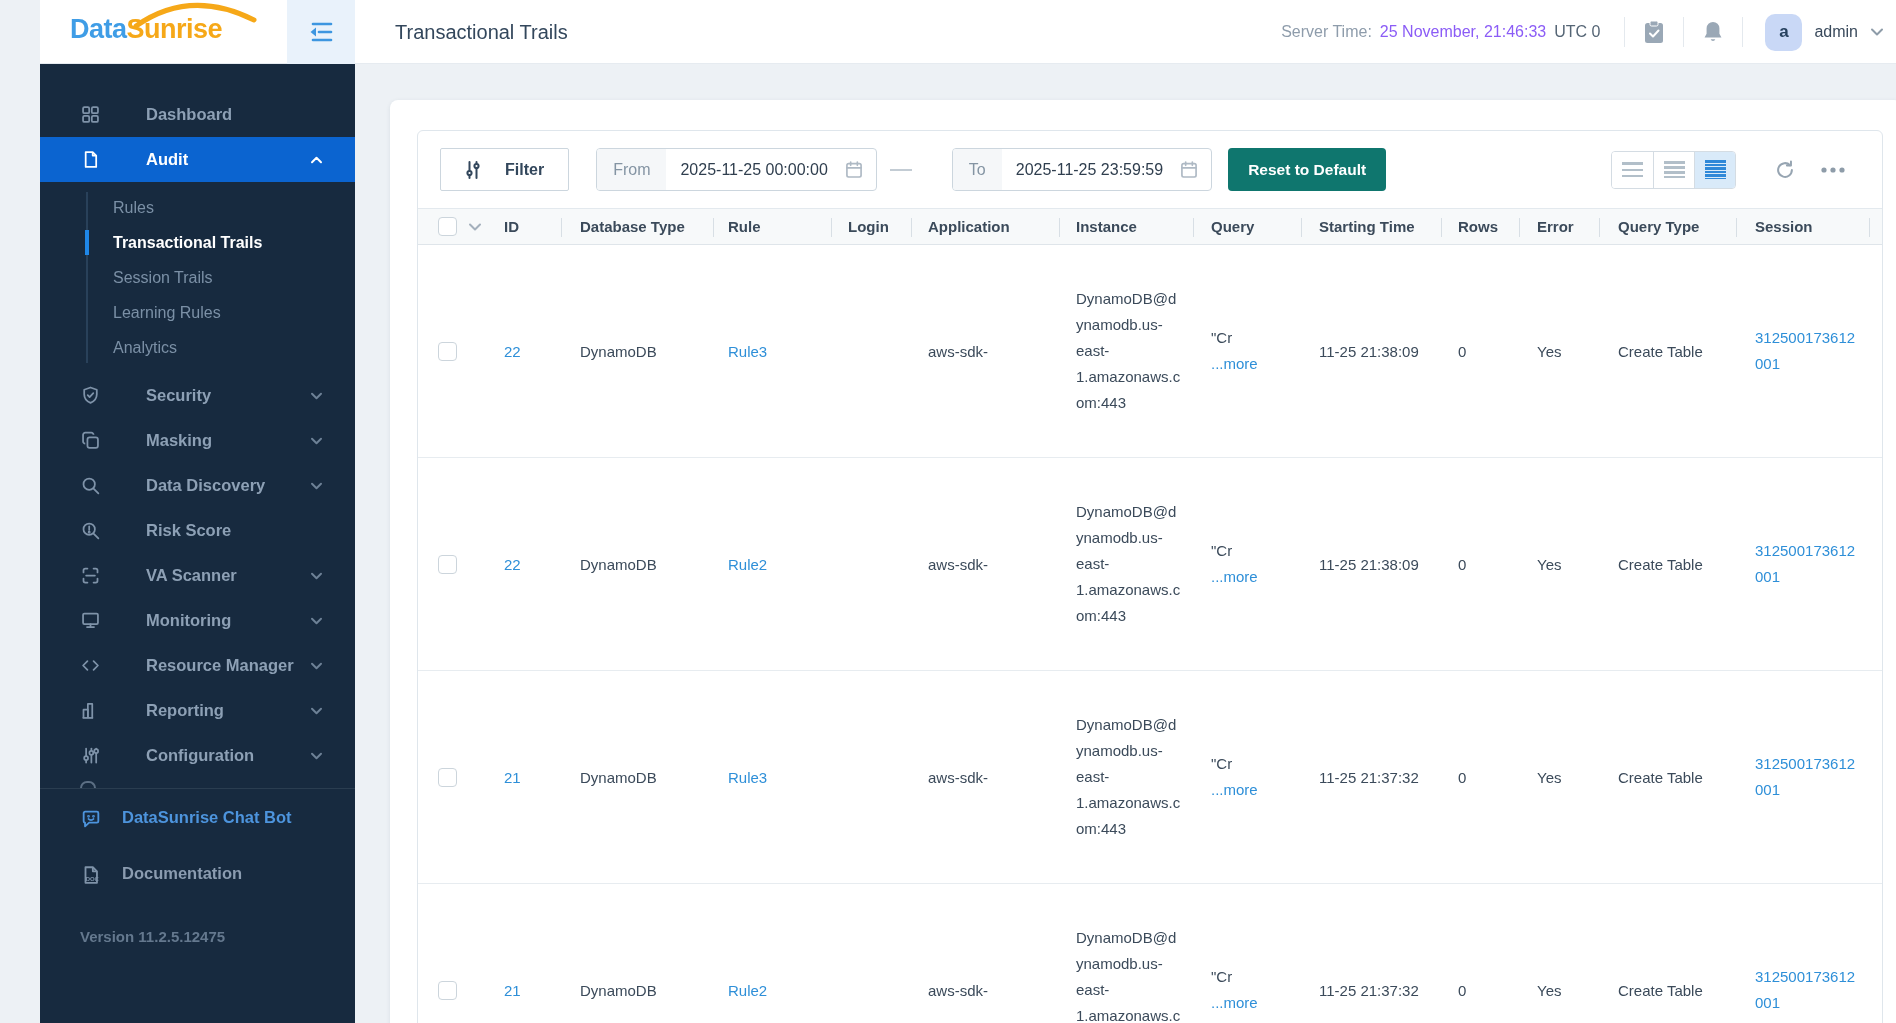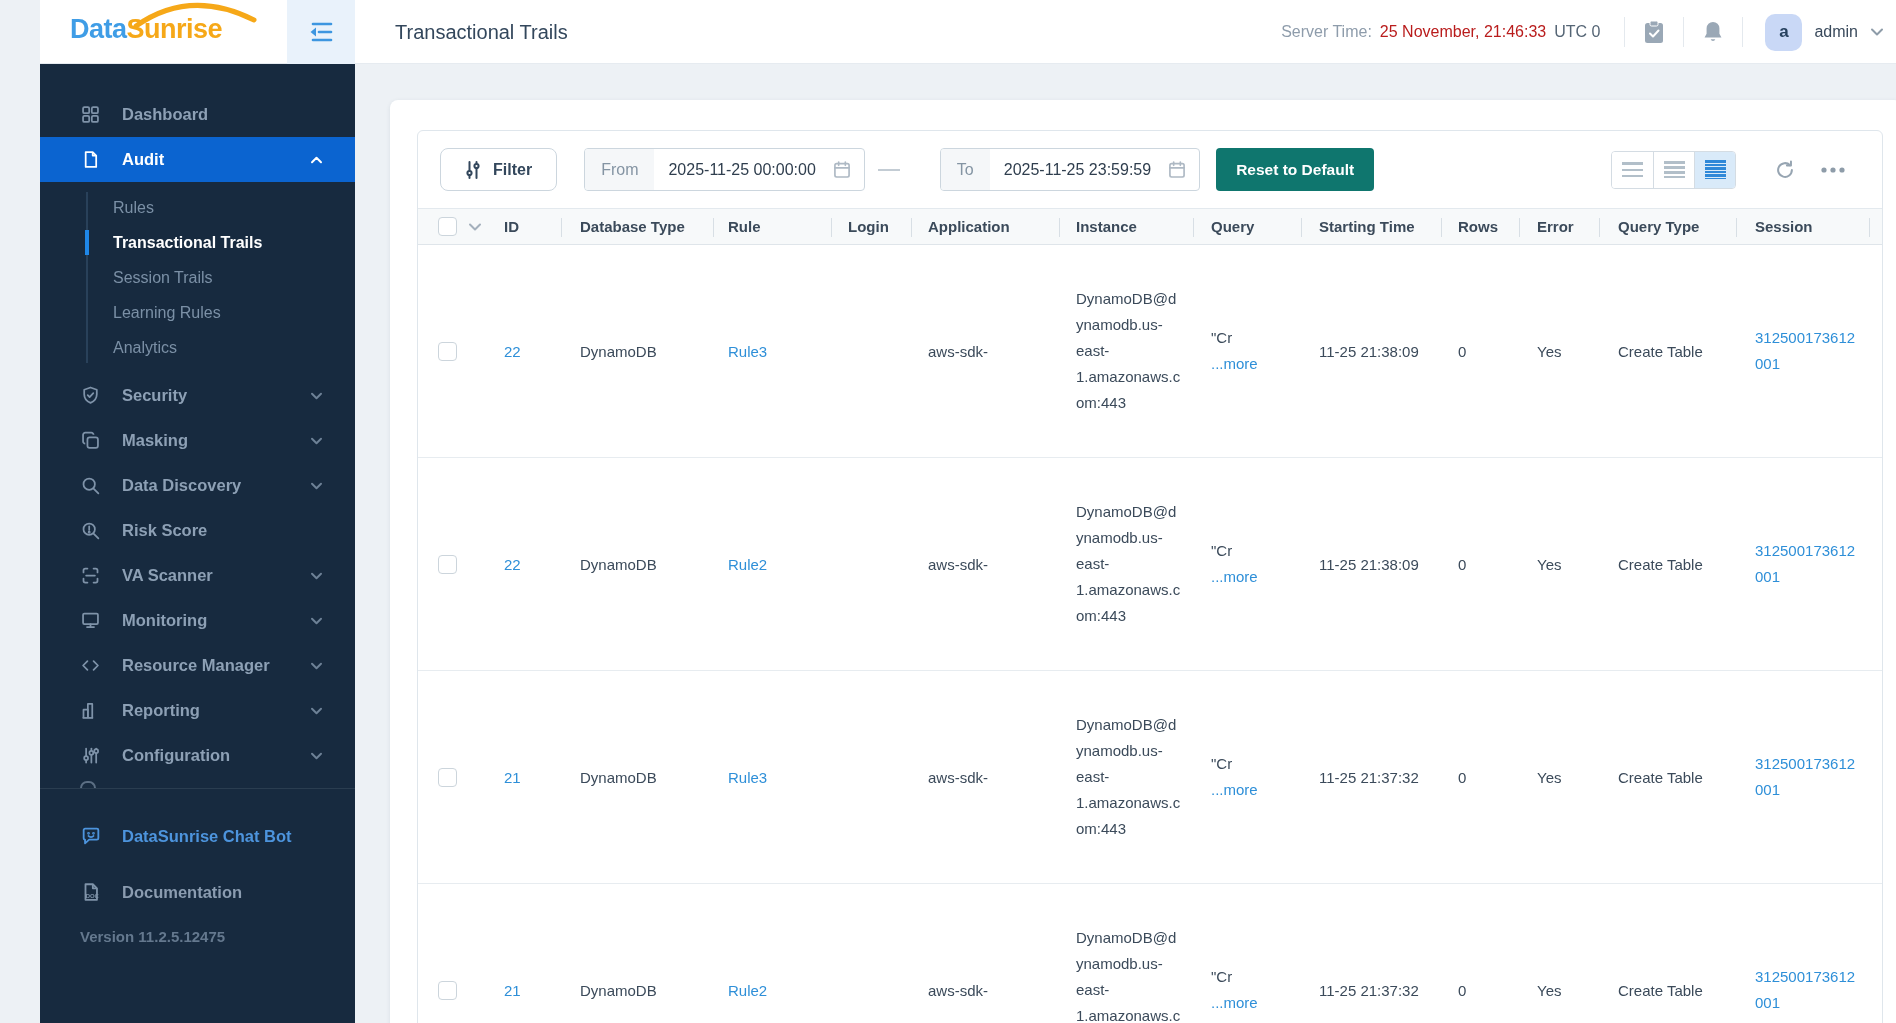--- a/index.html
+++ b/index.html
@@ -14,68 +14,68 @@
   .logo-data { color:#3f9de6; }
   .logo-sunrise { color:#f6a818; }
   .logo-arc { position:absolute; left:62px; top:-12px; pointer-events:none; }
   .sidebar-toggle { position:absolute; left:247px; top:0; width:68px; height:64px; border:none;
                     background:#e9f2fb; cursor:pointer; display:flex; align-items:center; justify-content:center; }
   .page-title { position:absolute; left:355px; top:0; height:64px; display:flex; align-items:center;
                 font-size:20px; font-weight:500; color:#33475c; }
   .header-right { position:absolute; right:52px; top:0; height:64px; display:flex; align-items:center; }
   .server-time { display:flex; align-items:baseline; gap:8px; font-size:16px; margin-right:24px; }
   .st-label { color:#8e9cab; }
-  .st-value { color:#b91c1c; }
+  .st-value { color:#8b5cf6; }
   .st-zone { color:#556575; }
   .h-divider { width:1px; height:30px; background:#e4e9ee; }
   .h-iconbtn { width:58px; height:64px; background:none; border:none; cursor:pointer;
                display:flex; align-items:center; justify-content:center; }
   .user-menu { display:flex; align-items:center; gap:12px; margin-left:22px; cursor:pointer; }
   .avatar { width:37px; height:37px; border-radius:10px; background:#c9d8f6; color:#27415e;
             font-size:17px; font-weight:600; display:flex; align-items:center; justify-content:center; }
   .user-name { font-size:16px; color:#3a4a5c; }
 
   
   .sidebar { position:absolute; left:0; top:64px; width:315px; height:959px; background:#172a3f; overflow:hidden; }
   .nav { padding-top:28px; }
   .nav-item { position:relative; height:45px; display:flex; align-items:center; padding-left:40px;
-              color:#8da0b5; font-size:16.5px; font-weight:600; cursor:pointer; }
+              color:#8da0b5; font-size:16.5px; font-weight:600; cursor:pointer;gap:24px; }
   .nav-icon { width:22px; height:22px; margin-right:20px; color:#7f93a9; display:flex; align-items:center; }
   .nav-item.active { background:#0b64d0; color:#fff; }
   .nav-item.active .nav-icon { color:#fff; }
   .nav-chevron { position:absolute; right:32px; top:50%; transform:translateY(-50%); color:#6d8196; display:flex; }
   .nav-item.active .nav-chevron { color:#fff; }
   .submenu { position:relative; padding:8px 0; }
   .submenu::before { content:""; position:absolute; left:46px; top:10px; bottom:10px; width:2px; background:#29415a; }
   .sub-item { position:relative; height:35px; display:flex; align-items:center; padding-left:73px;
               color:#7b90a6; font-size:16px; cursor:pointer; }
   .sub-item.active { color:#ffffff; font-weight:600; }
   .sub-item.active::before { content:""; position:absolute; left:45px; top:5px; height:25px; width:4px; background:#1f87e8; }
   .sidebar-partial { height:10px; position:relative; }
   .sidebar-partial span { position:absolute; left:40px; top:3px; width:16px; height:7px;
                           border:2px solid #5c6f84; border-bottom:none; border-radius:7px 7px 0 0; display:block; }
   .sidebar-divider { height:1px; background:#2a3d50; margin:0 0 0 0; }
-  .side-link { height:56px; display:flex; align-items:center; padding-left:40px; cursor:pointer; font-size:16.5px; font-weight:600; }
+  .side-link { height:56px; display:flex; align-items:flex-start; padding-left:40px; cursor:pointer; font-size:16.5px; font-weight:600; }
   .side-link .nav-icon { margin-right:20px; }
   .chatbot { color:#4d94dd; margin-top:19px; }
   .chatbot .nav-icon { color:#4d94dd; }
   .doc { color:#8b9cb0; }
   .version { padding-left:40px; margin-top:8px; font-size:15px; font-weight:bold; color:#64788e; }
 
   
   .main { position:absolute; left:315px; top:64px; right:0; bottom:0; background:#edf1f5; }
   .card { position:absolute; left:35px; right:34px; top:36px; bottom:-12px; background:#fff;
           border-radius:8px; box-shadow:0 1px 4px rgba(40,60,80,.10); }
   .panel { position:absolute; left:27px; right:19px; top:30px; bottom:-10px;
            border:1px solid #dfe6ec; border-radius:6px; overflow:hidden; background:#fff; }
 
   
   .toolbar { height:77px; display:flex; align-items:center; padding:0 20px 0 22px; }
-  .filter-btn { height:43px; padding:0 24px; background:#fff; border:1px solid #ccd6de; border-radius:8px;
-                display:flex; align-items:center; gap:12px; font-size:16px; font-weight:600; color:#33475c;
+  .filter-btn { height:43px; padding:0 24px; background:#fff; border:1px solid #ccd6de; border-radius:2px;
+                display:flex; align-items:center; gap:24px; font-size:16px; font-weight:600; color:#33475c;
                 cursor:pointer; font-family:inherit; }
   .date-group { height:43px; margin-left:27px; border:1px solid #ccd6de; border-radius:4px;
                 display:flex; align-items:stretch; overflow:hidden; background:#fff; }
   .dg-label { display:flex; align-items:center; padding:0 16px; background:#f5f7f9; color:#8494a3; font-size:16px; }
   .dg-value { display:flex; align-items:center; padding:0 14px; color:#2f3e4e; font-size:16px; cursor:text; }
   .dg-cal { display:flex; align-items:center; padding:0 12px 0 2px; color:#aeb9c4; cursor:pointer; }
   .range-dash { width:22px; height:2px; background:#c3ccd4; margin:0 13px; }
   .reset-btn { height:43px; margin-left:16px; padding:0 20px; background:#0f766e; border:none; border-radius:4px;
                color:#fff; font-size:15.5px; font-weight:bold; cursor:pointer; font-family:inherit; }
   .toolbar-right { margin-left:auto; display:flex; align-items:center; }

